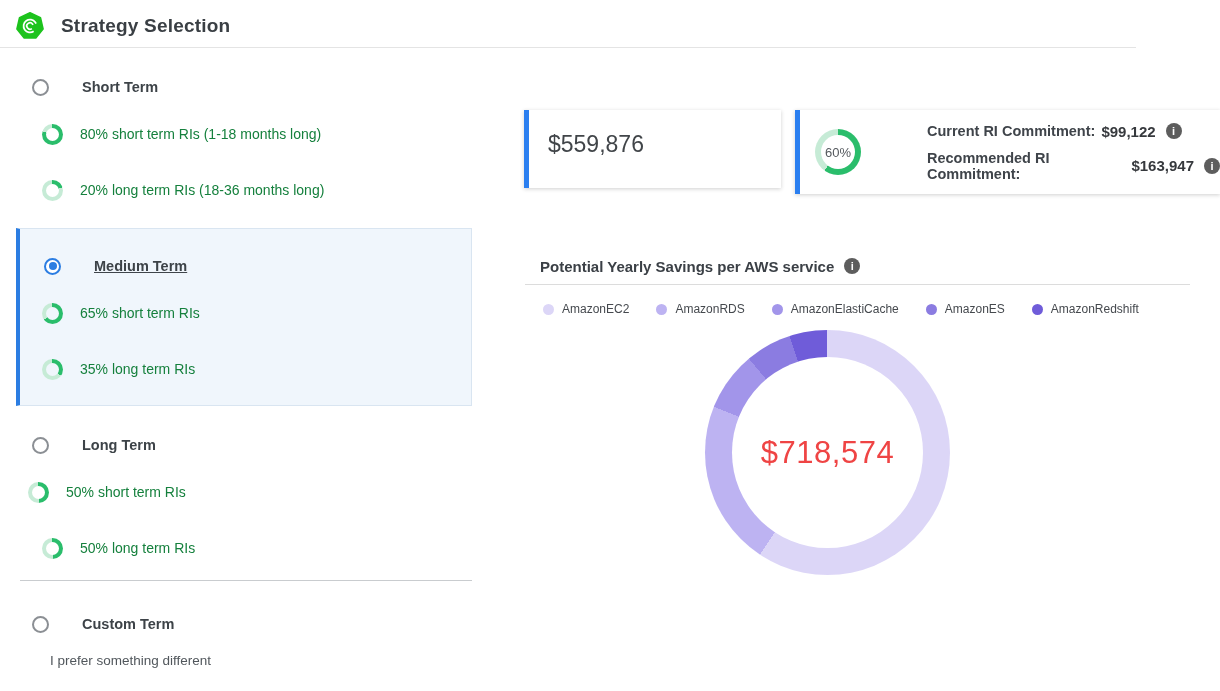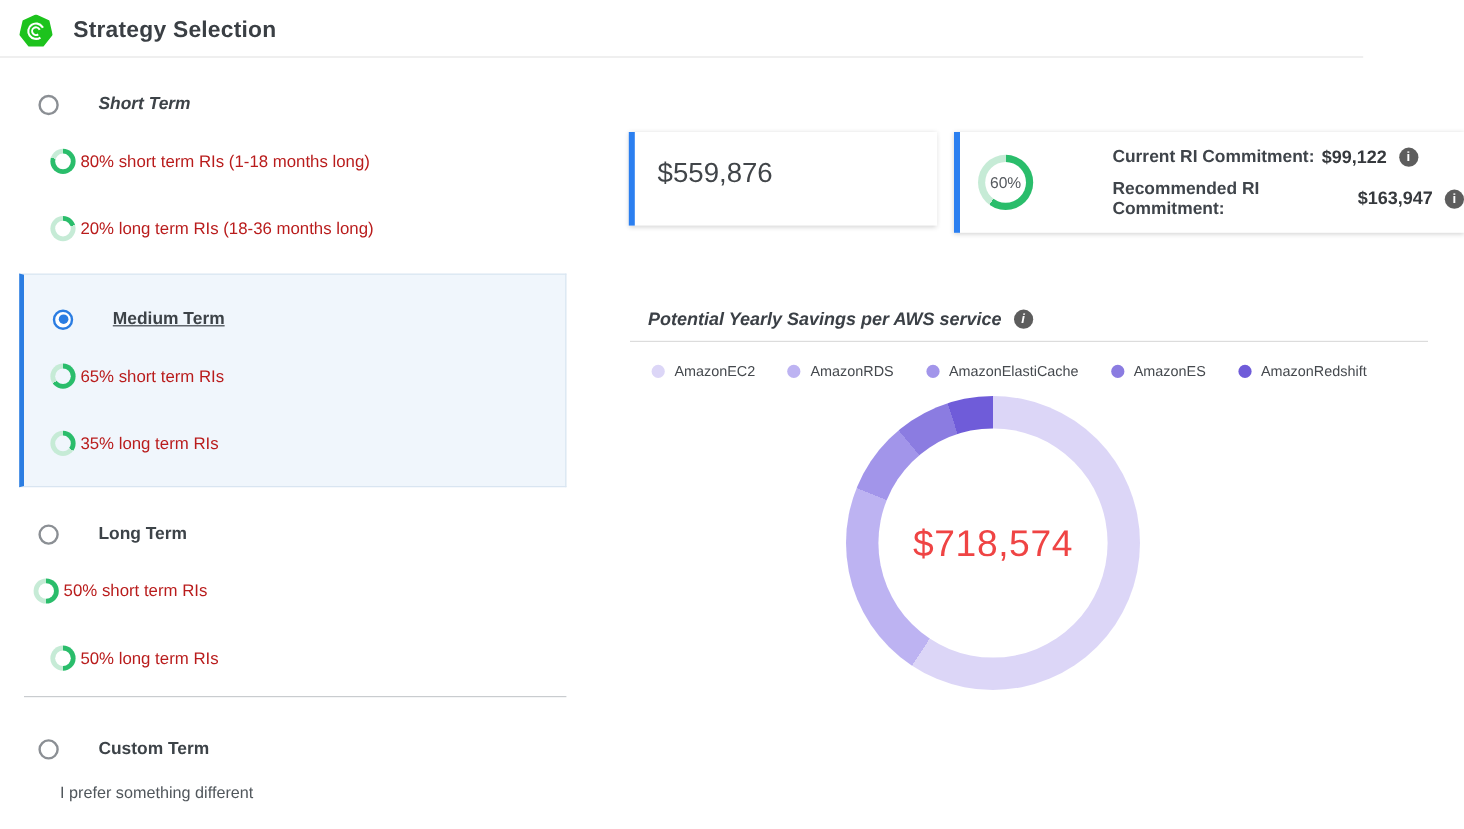--- a/index.html
+++ b/index.html
@@ -15,21 +15,21 @@
 
   
   .row { position:absolute; display:flex; align-items:center; height:24px; }
   .row.clickable { cursor:pointer; }
   .radio { width:17px; height:17px; border-radius:50%; border:2px solid #8b8f94; background:#fff; flex:0 0 auto; }
   .radio.selected { border-color:#2b7de2; position:relative; }
   .radio.selected::after { content:''; position:absolute; inset:2.5px; border-radius:50%; background:#2b7de2; }
   .term-label { margin-left:33px; font-size:14.5px; font-weight:700; color:#3d4348; }
   .ring { width:21px; height:21px; border-radius:50%; display:flex; align-items:center; justify-content:center; flex:0 0 auto; }
   .ring .hole { width:13px; height:13px; border-radius:50%; background:#fff; }
-  .item-label { margin-left:4px; font-size:14px; color:#b91c1c; }
+  .item-label { margin-left:17px; font-size:14px; color:#15803d; }
   .medium-box { position:absolute; left:16px; top:228px; width:456px; height:178px;
                 background:#f0f6fc; border:1px solid #d9e5f1; border-left:4px solid #2b7de2; }
   .list-divider { position:absolute; left:20px; top:580px; width:452px; height:1px; background:#c9cccf; }
   .custom-desc { position:absolute; left:50px; top:650px; height:20px; display:flex; align-items:center;
                  font-size:13.5px; color:#51575c; }
 
   
   .card { position:absolute; background:#fff; box-shadow:0 1px 4px rgba(40,40,40,.22); border-left:5px solid #2b7ff0; }
   .card-waste { left:524px; top:110px; width:257px; height:78px; padding:15px 0 0 19px; }
   .card-title-row { display:flex; align-items:center; }
@@ -42,21 +42,21 @@
 
   .card-commit { left:795px; top:110px; width:425px; height:84px; display:flex; align-items:center; padding-left:15px; }
   .gauge { width:46px; height:46px; border-radius:50%; display:flex; align-items:center; justify-content:center; flex:0 0 auto; }
   .gauge .gauge-hole { width:34px; height:34px; border-radius:50%; background:#fff; display:flex; align-items:center; justify-content:center;
                        font-size:13px; color:#55595e; }
   .commit-lines { margin-left:66px; display:flex; flex-direction:column; gap:10px; }
   .commit-line { display:flex; align-items:center; font-size:14.5px; font-weight:600; color:#3f444a; }
   .commit-value { margin-left:6px; font-size:15px; font-weight:700; color:#36393d; }
 
   
-  .chart-title-row { position:absolute; left:540px; top:256px; height:20px; display:flex; align-items:center;font-style:italic; }
+  .chart-title-row { position:absolute; left:540px; top:256px; height:20px; display:flex; align-items:center; }
   .chart-title { font-size:15px; font-weight:600; color:#3b4046; }
   .chart-divider { position:absolute; left:525px; top:284px; width:665px; height:1px; background:#dcdcdc; }
   .legend { position:absolute; left:543px; top:300px; width:647px; height:18px; display:flex; align-items:center; gap:27px; }
   .legend-item { display:flex; align-items:center; cursor:pointer; }
   .legend-dot { width:11px; height:11px; border-radius:50%; margin-right:8px; flex:0 0 auto; }
   .legend-name { font-size:12px; color:#45494e; }
   .donut { position:absolute; left:705px; top:330px; width:245px; height:245px; border-radius:50%;
            display:flex; align-items:center; justify-content:center; }
   .donut-hole { width:191px; height:191px; border-radius:50%; background:#fff;
                 display:flex; align-items:center; justify-content:center; }
@@ -71,21 +71,21 @@
     <svg class="logo" viewBox="0 0 27 27">
       <polygon points="13.5,0.8 23.6,5.4 26.1,16.3 19.1,25.1 7.9,25.1 0.9,16.3 3.4,5.4" fill="#1dc31d" stroke="#1dc31d" stroke-width="1.5" stroke-linejoin="round"></polygon>
       <circle cx="13.5" cy="13.5" r="6.2" fill="none" stroke="#ffffff" stroke-width="1.7" stroke-dasharray="30 9" transform="rotate(55 13.5 13.5)"></circle>
       <circle cx="13.5" cy="13.5" r="3.1" fill="none" stroke="#ffffff" stroke-width="1.6" stroke-dasharray="15 5" transform="rotate(55 13.5 13.5)"></circle>
     </svg>
     <div class="page-title">Strategy Selection</div>
   </div>
 
   <div class="medium-box"></div>
 
-  <div class="row clickable" style="left:32px; top:75px;font-style:italic;">
+  <div class="row clickable" style="left:32px; top:75px;">
     <span class="radio"></span>
     <span class="term-label">Short Term</span>
   </div>
   <div class="row" style="left:42px; top:122px;">
     <span class="ring" style="background: conic-gradient(rgb(42, 189, 107) 0deg, rgb(42, 189, 107) 80%, rgb(198, 235, 214) 80%, rgb(198, 235, 214) 100%);">
         <span class="hole"></span>
       </span>
     <span class="item-label">80% short term RIs (1-18 months long)</span>
   </div>
   <div class="row" style="left:42px; top:178px;">

